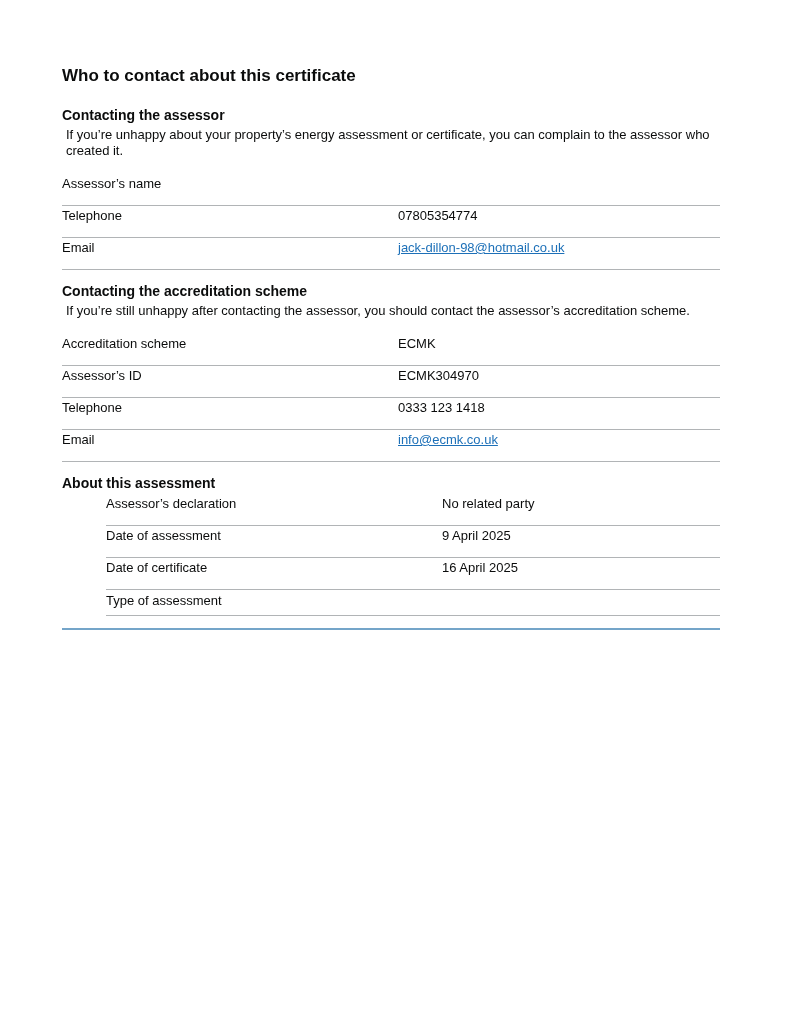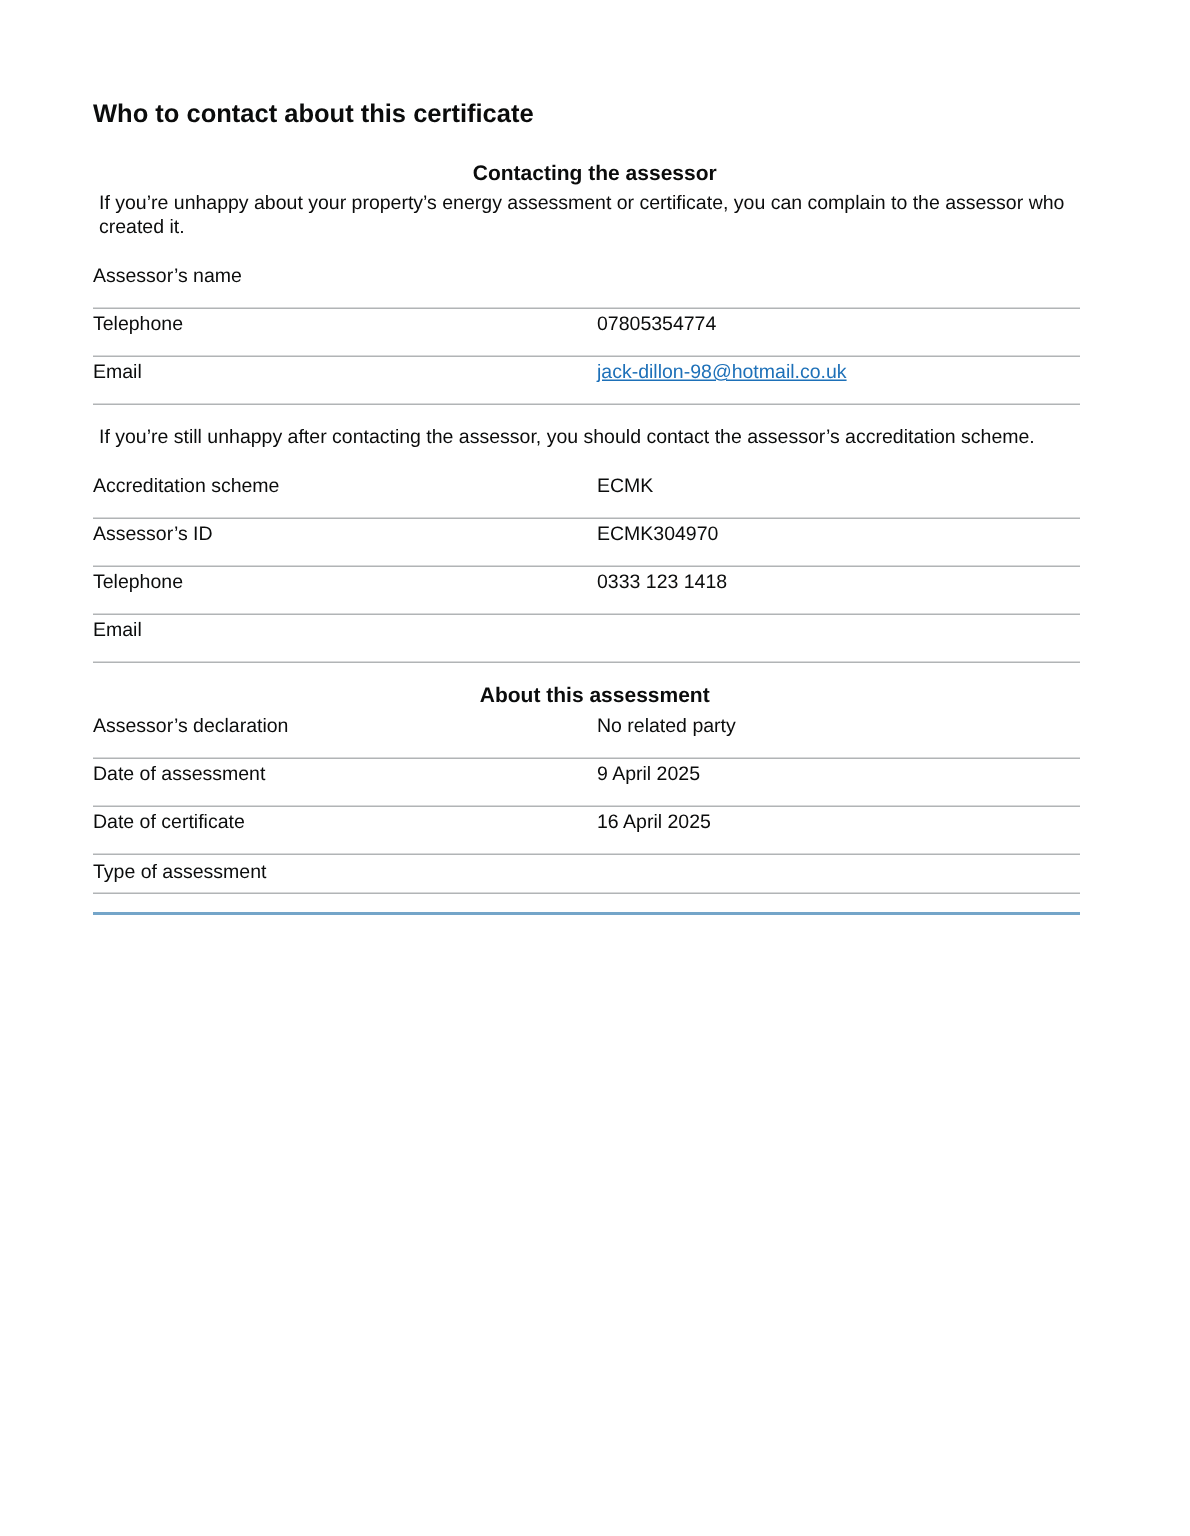--- a/index.html
+++ b/index.html
@@ -30,29 +30,28 @@
     line-height: 20px;
     margin: 0 0 21px 0;
   }
   .section { margin: 0; }
   .section + .section { margin-top: 13px; }
   h2.section-heading {
     font-size: 14px;
     font-weight: bold;
     line-height: 17px;
     margin: 0;
-    text-align: center;
   }
   p.section-intro {
     font-size: 13px;
     line-height: 16px;
     margin: 3px 0 0 4px;
   }
   .rows { margin-top: 15px; }
-  .rows.tight { margin-top: 2px; }
+  .rows.tight { margin-top: 2px; margin-left: 44px; }
   .row {
     display: flex;
     align-items: baseline;
     border-bottom: 1px solid var(--row_divider);
     padding: 3px 0 14px 0;
     font-size: 13px;
     line-height: 14px;
   }
   .row .label { flex: 0 0 336px; }
   .row .value { flex: 1 1 auto; }
@@ -90,36 +89,38 @@
           <span class="value">07805354774</span>
         </div>
         <div class="row">
           <span class="label">Email</span>
           <span class="value"><a class="link">jack-dillon-98@hotmail.co.uk</a></span>
         </div>
       </div>
     </div>
 
     <div class="section">
+      <h2 class="section-heading">Contacting the accreditation scheme</h2>
       <p class="section-intro">If you’re still unhappy after contacting the assessor, you should contact the assessor’s accreditation scheme.</p>
       <div class="rows">
         <div class="row">
           <span class="label">Accreditation scheme</span>
           <span class="value">ECMK</span>
         </div>
         <div class="row">
           <span class="label">Assessor’s ID</span>
           <span class="value">ECMK304970</span>
         </div>
         <div class="row">
           <span class="label">Telephone</span>
           <span class="value">0333 123 1418</span>
         </div>
         <div class="row">
           <span class="label">Email</span>
+          <span class="value"><a class="link">info@ecmk.co.uk</a></span>
         </div>
       </div>
     </div>
 
     <div class="section">
       <h2 class="section-heading">About this assessment</h2>
       <div class="rows tight">
         <div class="row">
           <span class="label">Assessor’s declaration</span>
           <span class="value">No related party</span>

